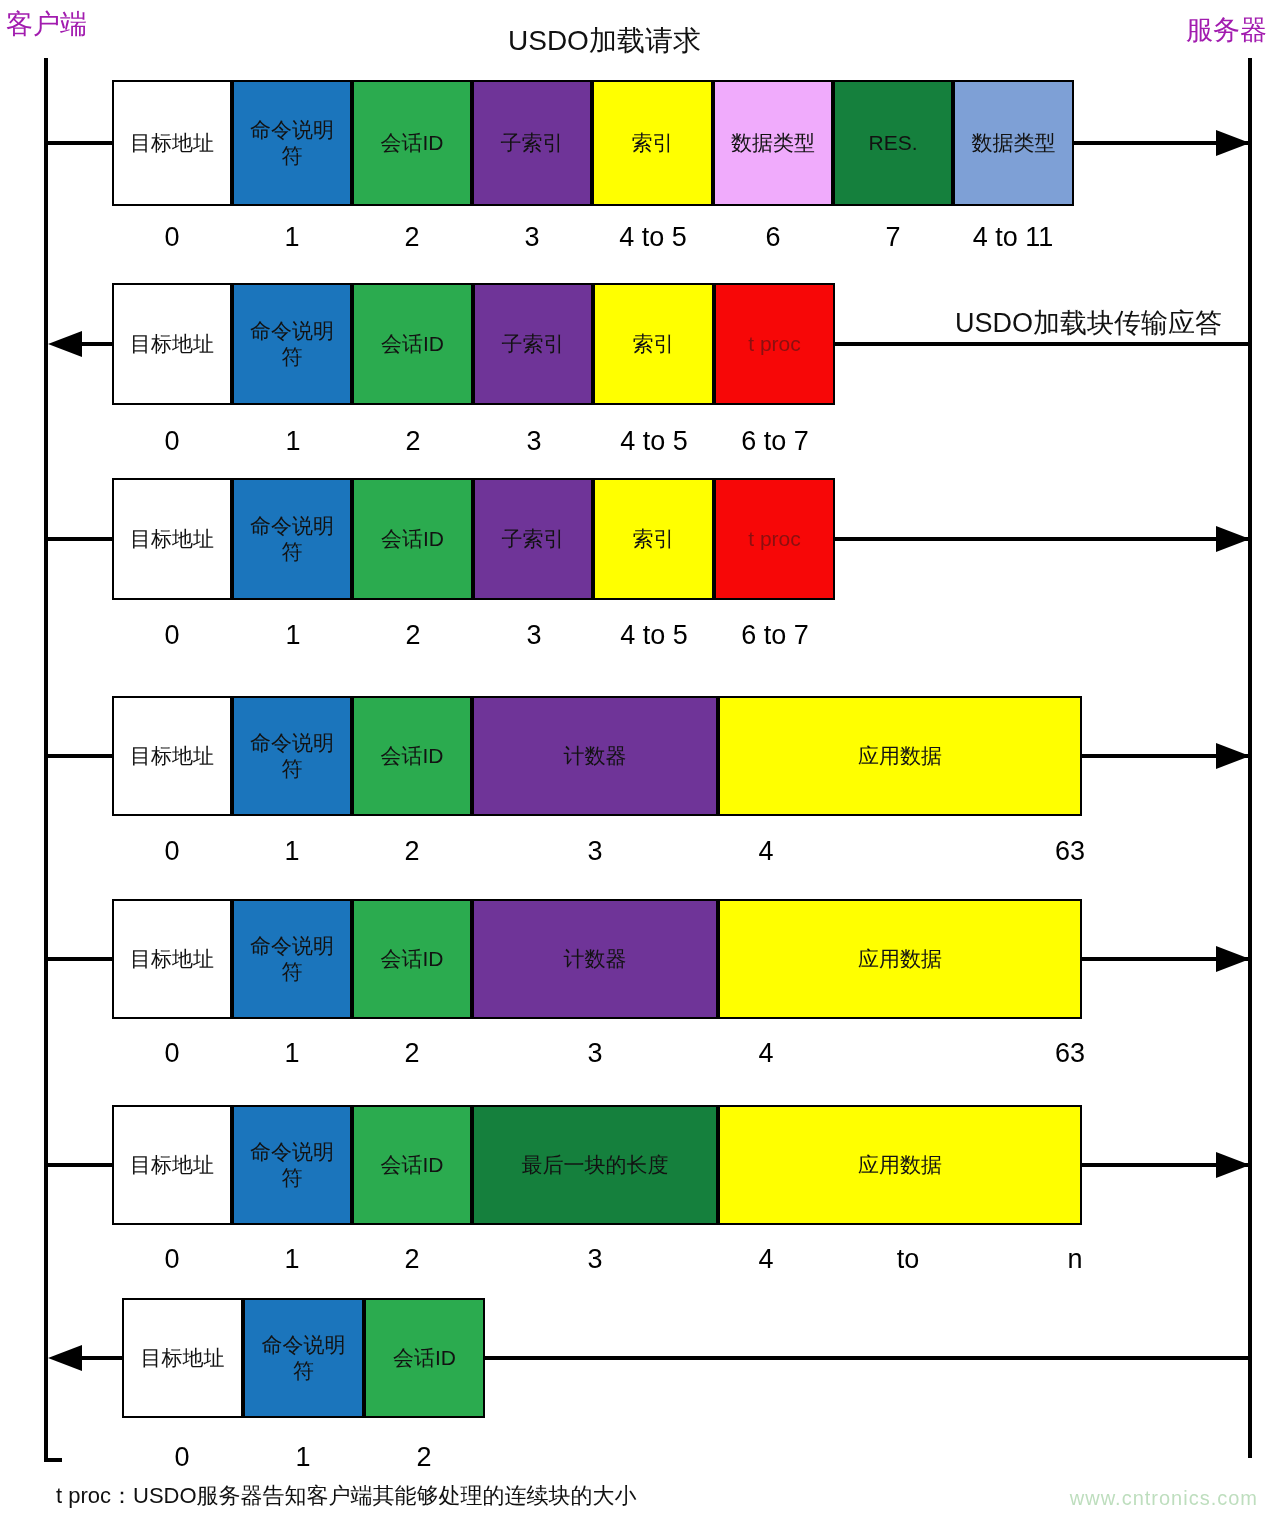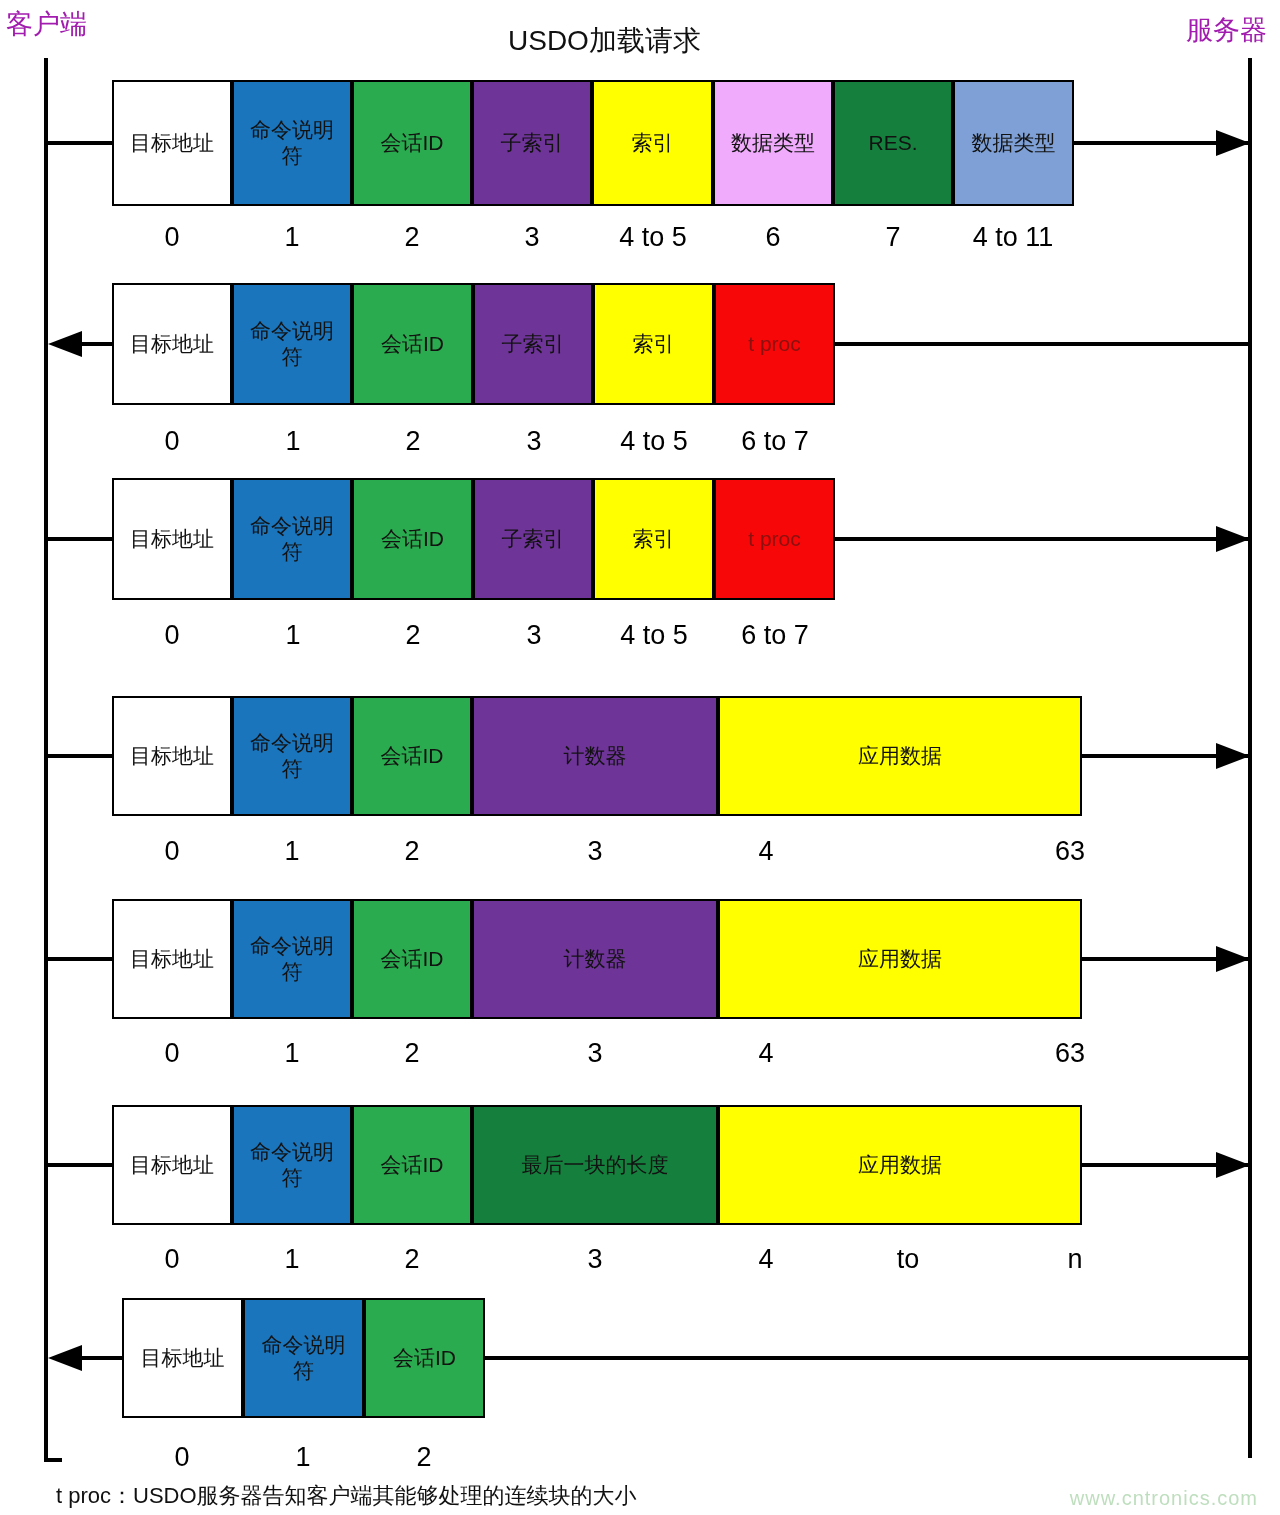--- a/index.html
+++ b/index.html
@@ -27,20 +27,21 @@
   #footnote{position:absolute;left:56px;top:1481px;font-size:22px;color:#111;white-space:nowrap;}
   #watermark{position:absolute;right:22px;top:1487px;font-size:20px;letter-spacing:1px;}
 </style>
 </head>
 <body>
 
 <div id="stage">
   <div id="client-label" class="actor">客户端</div>
   <div id="server-label" class="actor">服务器</div>
   <div id="diagram-title">USDO加载请求</div>
+  <div id="response-label">USDO加载块传输应答</div>
 
   <div id="client-lifeline" class="lifeline"></div>
   <div id="client-lifeline-foot"></div>
   <div id="server-lifeline" class="lifeline"></div>
 
   <div id="frames">
       <div class="mline" style="left: 46px; top: 141px; width: 66px;"></div>
       <div class="mline" style="left: 1074px; top: 141px; width: 176px;"></div>
       <div class="ah" style="left: 1216px; top: 130px; border-left: 34px solid rgb(0, 0, 0);"></div>
       <div class="box" style="left: 112px; top: 80px; width: 120px; height: 126px; background: rgb(255, 255, 255);"><span>目标地址</span></div>

